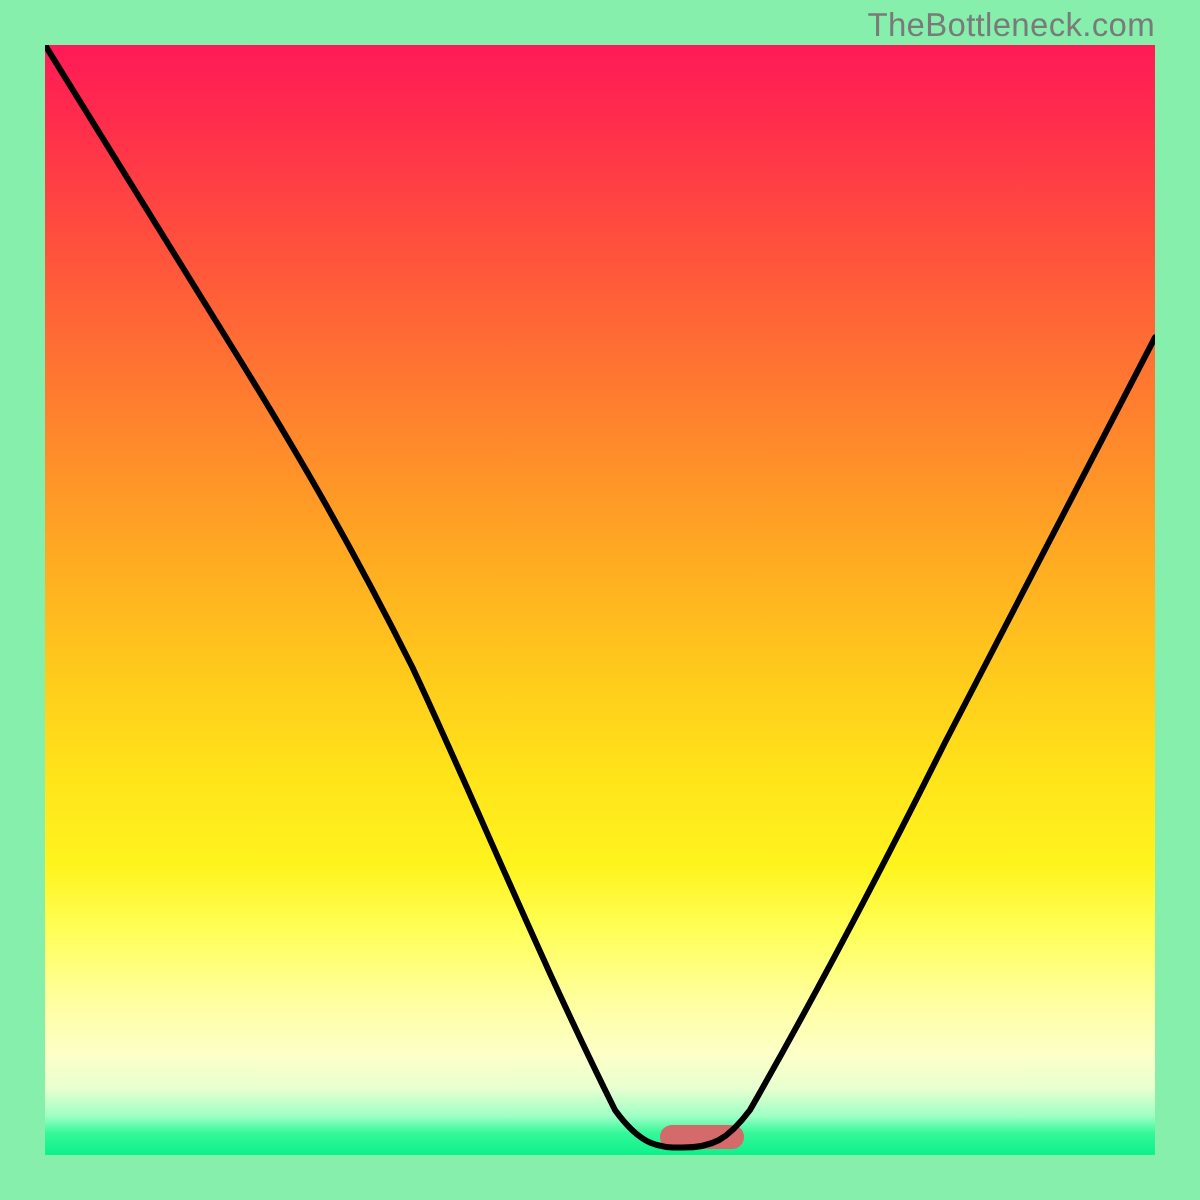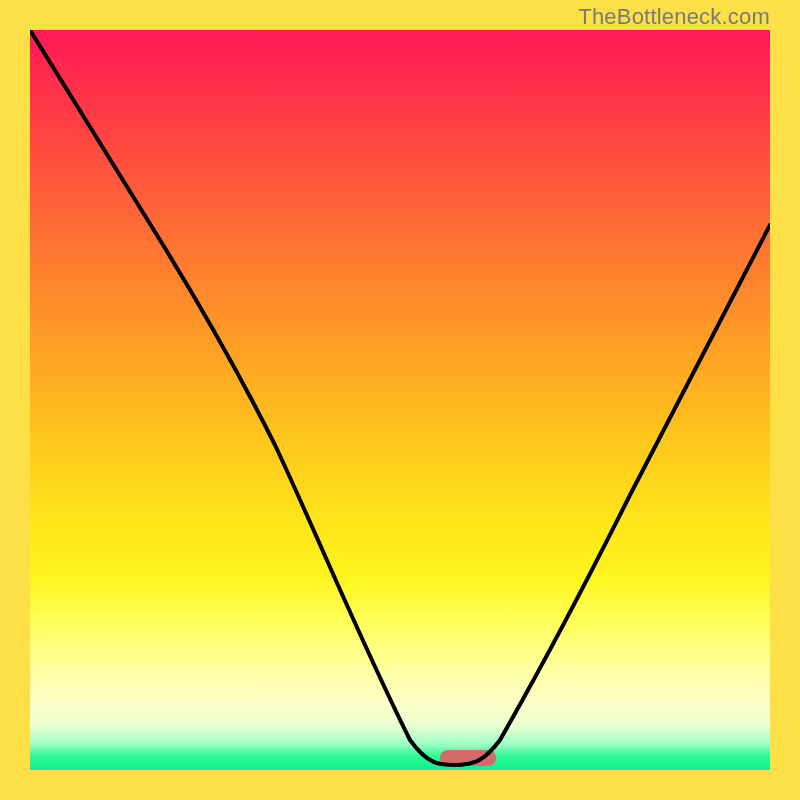--- a/index.html
+++ b/index.html
@@ -9,21 +9,21 @@
     background: #000;
     overflow: hidden;
     font-family: Arial, Helvetica, sans-serif;
   }
   .chart-frame {
     position: absolute;
     top: 0;
     left: 0;
     width: 800px;
     height: 800px;
-    background: #fde047;
+    background: #86efac;
   }
   .plot-area {
     position: absolute;
     left: 30px;
     top: 30px;
     width: 740px;
     height: 740px;
     
     background: linear-gradient(
       to bottom,

